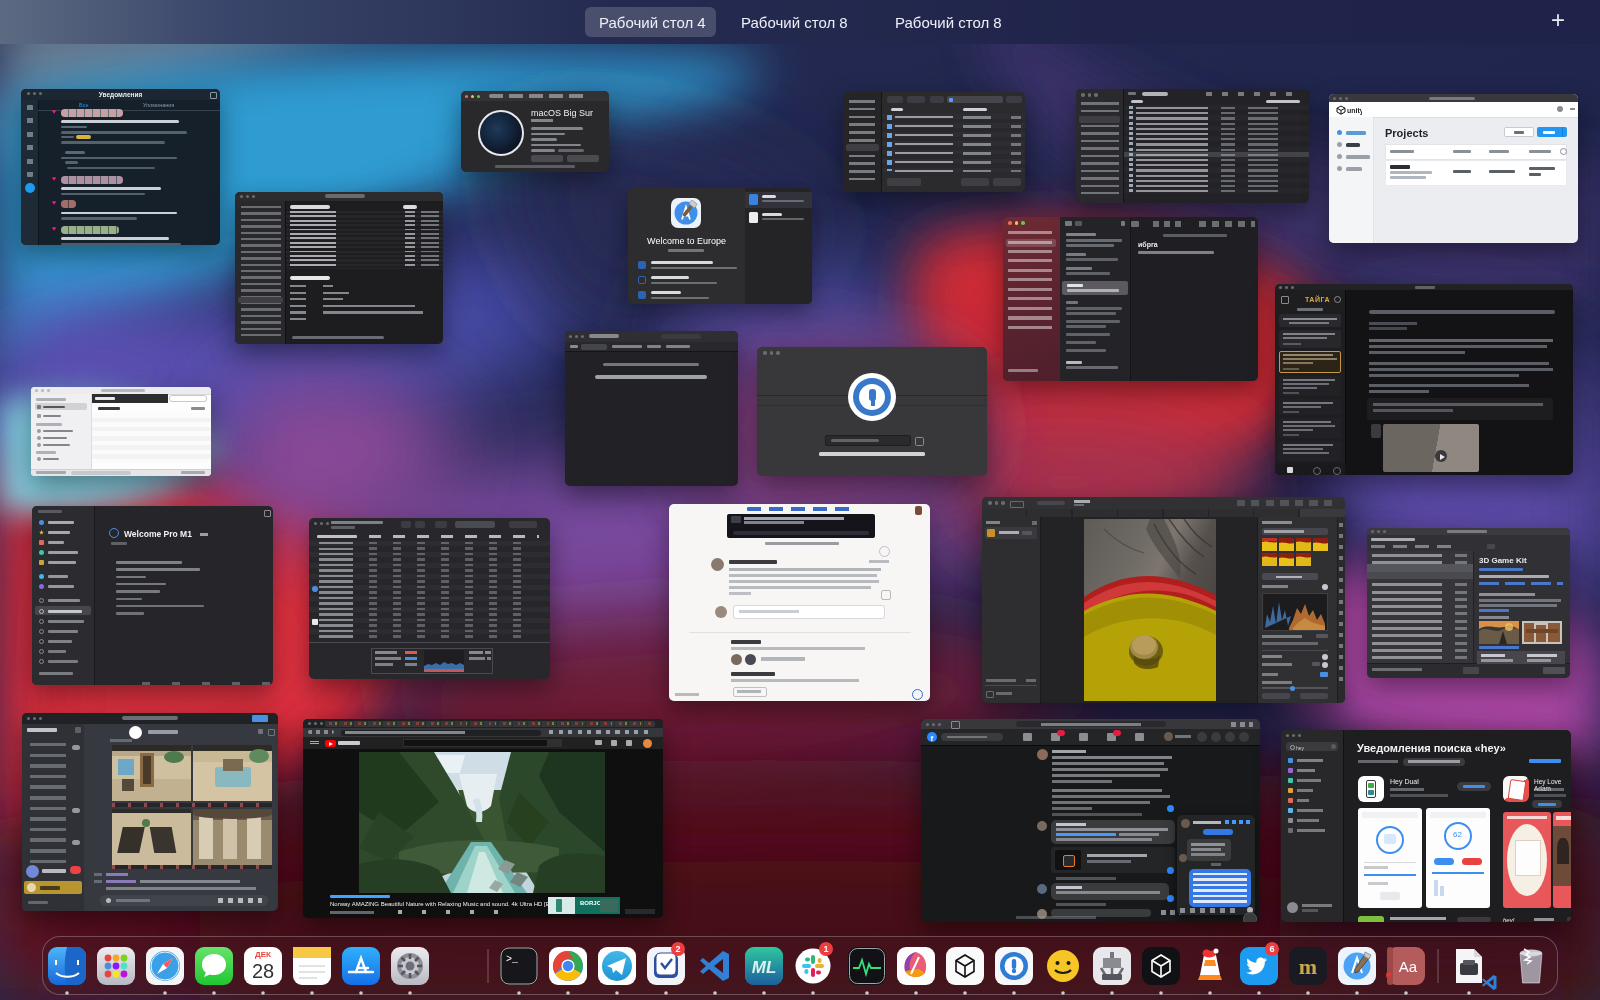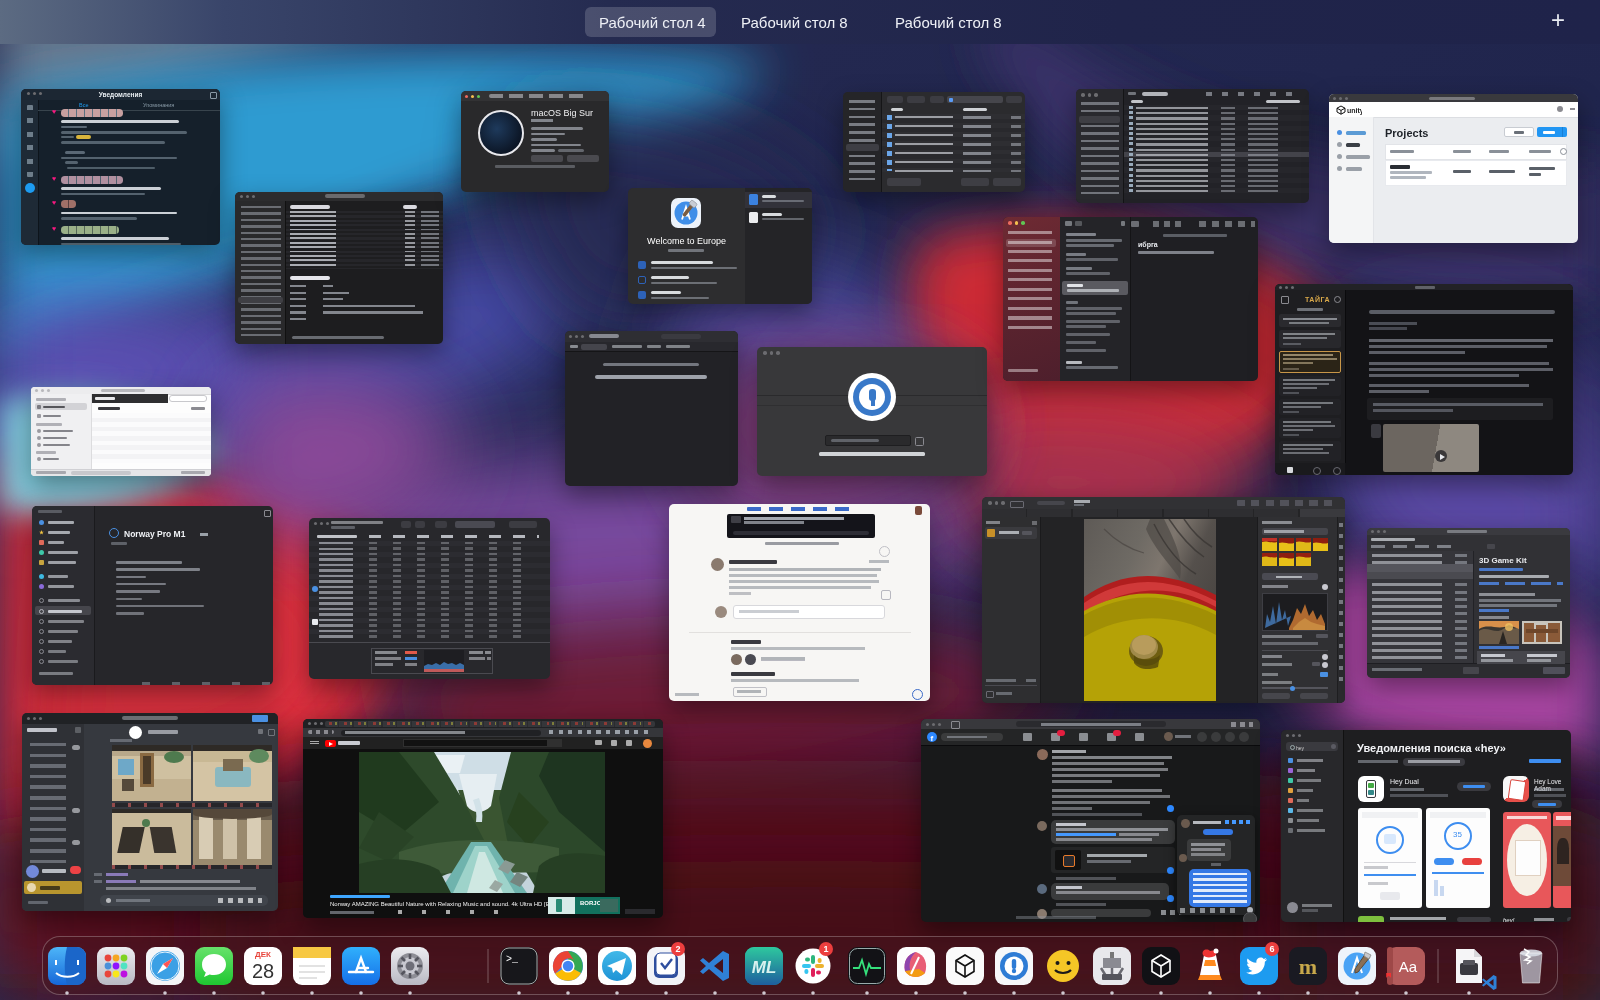--- a/index.html
+++ b/index.html
@@ -146,21 +146,21 @@
  <div class="abs" style="left:55px;top:84px;width:40px;height:3.5px;background:rgba(240,240,245,.95);border-radius:2px;"></div>
  <div class="abs" style="left:55px;top:93px;width:16px;height:40px;background:repeating-linear-gradient(180deg,rgba(200,205,215,.6) 0 2.2px,transparent 2.2px 6.6px);"></div>
  <div class="abs" style="left:88px;top:93px;width:10px;height:2.2px;background:rgba(200,205,215,.6);"></div>
  <div class="abs" style="left:88px;top:99.6px;width:26px;height:2.2px;background:rgba(200,205,215,.6);"></div>
  <div class="abs" style="left:88px;top:106.2px;width:20px;height:2.2px;background:rgba(200,205,215,.6);"></div>
  <div class="abs" style="left:88px;top:112.8px;width:92px;height:2.2px;background:rgba(200,205,215,.6);"></div>
  <div class="abs" style="left:88px;top:119.4px;width:100px;height:2.2px;background:rgba(200,205,215,.6);"></div>
  <div class="abs" style="left:57px;top:144px;width:92px;height:3px;background:rgba(180,185,195,.5);border-radius:1.5px;"></div>
 </div>
 
-<div class="win" style="left:461px;top:91px;width:148px;height:101px;background:#29292b;">
+<div class="win" style="left:461px;top:91px;width:148px;height:81px;background:#29292b;">
  <div class="abs" style="left:0;top:0;width:148px;height:10px;background:#323234;"></div>
  <div class="tl c" style="top:3.5px;left:4px;">
           <i style="width:3px;height:3px"></i>
           <i style="width:3px;height:3px"></i>
           <i style="width:3px;height:3px"></i>
         </div>
  <div class="abs" style="left:28px;top:3px;width:100px;height:4px;background:repeating-linear-gradient(90deg,rgba(220,220,225,.5) 0 14px,transparent 14px 20px);border-radius:2px;"></div>
  <div class="abs" style="left:17px;top:19px;width:42px;height:42px;border-radius:50%;background:radial-gradient(circle at 40% 40%,#1e3a5c,#0c1626 70%);border:2px solid #e8e8ec;"></div>
  <div class="abs" style="left:70px;top:17px;color:#f0f0f2;font-size:9px;">macOS Big Sur</div>
  <div class="abs" style="left:70px;top:28px;width:22px;height:2.5px;background:rgba(190,195,205,.6);"></div>
@@ -514,21 +514,21 @@
  <div class="abs" style="left:7px;top:123px;width:5px;height:5px;border-radius:50%;border:1px solid #8a8a92;box-sizing:border-box;"></div>
         <div class="abs" style="left:16px;top:124px;width:30px;height:3px;background:rgba(200,203,210,.55);border-radius:1px;"></div>
  <div class="abs" style="left:7px;top:133px;width:5px;height:5px;border-radius:50%;border:1px solid #8a8a92;box-sizing:border-box;"></div>
         <div class="abs" style="left:16px;top:134px;width:24px;height:3px;background:rgba(200,203,210,.55);border-radius:1px;"></div>
  <div class="abs" style="left:7px;top:143px;width:5px;height:5px;border-radius:50%;border:1px solid #8a8a92;box-sizing:border-box;"></div>
         <div class="abs" style="left:16px;top:144px;width:18px;height:3px;background:rgba(200,203,210,.5);border-radius:1px;"></div>
  <div class="abs" style="left:7px;top:153px;width:5px;height:5px;border-radius:50%;border:1px solid #8a8a92;box-sizing:border-box;"></div>
         <div class="abs" style="left:16px;top:154px;width:30px;height:3px;background:rgba(200,203,210,.5);border-radius:1px;"></div>
  <div class="abs" style="left:7px;top:166px;width:34px;height:3px;background:rgba(200,203,210,.5);border-radius:1px;"></div>
  <div class="abs" style="left:77px;top:22px;width:10px;height:10px;border:1.5px solid #4a90e2;border-radius:50%;box-sizing:border-box;"></div>
- <div class="abs" style="left:92px;top:23px;color:#f0f2f6;font-size:8.5px;font-weight:bold;">Norway Pro M1</div>
+ <div class="abs" style="left:92px;top:23px;color:#f0f2f6;font-size:8.5px;font-weight:bold;">Welcome Pro M1</div>
  <div class="abs" style="left:168px;top:27px;width:8px;height:2.5px;background:#9aa0a8;"></div>
  <div class="abs" style="left:79px;top:36px;width:16px;height:2.8px;background:rgba(150,155,165,.5);border-radius:1px;"></div>
  <div class="abs" style="left:84px;top:55px;width:66px;height:2.6px;background:rgba(185,190,200,.6);border-radius:1px;"></div>
  <div class="abs" style="left:84px;top:62.3px;width:84px;height:2.6px;background:rgba(185,190,200,.6);border-radius:1px;"></div>
  <div class="abs" style="left:84px;top:69.6px;width:30px;height:2.6px;background:rgba(185,190,200,.55);border-radius:1px;"></div>
  <div class="abs" style="left:84px;top:76.9px;width:50px;height:2.6px;background:rgba(185,190,200,.55);border-radius:1px;"></div>
  <div class="abs" style="left:84px;top:84.2px;width:44px;height:2.6px;background:rgba(185,190,200,.55);border-radius:1px;"></div>
  <div class="abs" style="left:84px;top:91.5px;width:26px;height:2.6px;background:rgba(185,190,200,.5);border-radius:1px;"></div>
  <div class="abs" style="left:84px;top:98.8px;width:88px;height:2.6px;background:rgba(185,190,200,.5);border-radius:1px;"></div>
  <div class="abs" style="left:84px;top:106.1px;width:28px;height:2.6px;background:rgba(185,190,200,.5);border-radius:1px;"></div>
@@ -1042,21 +1042,21 @@
   <div class="abs" style="left:26px;top:26px;width:12px;height:10px;background:#d8e8fc;border-radius:2px;"></div>
   <div class="abs" style="left:6px;top:54px;width:52px;height:1px;background:#d8d8dc;"></div>
   <div class="abs" style="left:6px;top:58px;width:24px;height:3px;background:#c8c9cd;"></div>
   <div class="abs" style="left:6px;top:66px;width:52px;height:2px;background:#3e8ef0;"></div>
   <div class="abs" style="left:10px;top:74px;width:20px;height:3px;background:#c8c9cd;"></div>
   <div class="abs" style="left:22px;top:84px;width:20px;height:8px;background:#e8e9ed;border-radius:2px;"></div>
  </div>
  <div class="abs" style="left:145px;top:78px;width:64px;height:100px;background:#fdfdfd;border-radius:3px;overflow:hidden;">
   <div class="abs" style="left:4px;top:4px;width:56px;height:6px;background:#f0f1f3;"></div>
   <div class="abs" style="left:18px;top:14px;width:28px;height:28px;border:2px solid #3e8ef0;border-radius:50%;box-sizing:border-box;"></div>
-  <div class="abs" style="left:27px;top:22px;color:#3e8ef0;font-size:8px;">35</div>
+  <div class="abs" style="left:27px;top:22px;color:#3e8ef0;font-size:8px;">62</div>
   <div class="abs" style="left:8px;top:50px;width:20px;height:7px;background:#3e8ef0;border-radius:3.5px;"></div>
   <div class="abs" style="left:36px;top:50px;width:20px;height:7px;background:#e8413e;border-radius:3.5px;"></div>
   <div class="abs" style="left:6px;top:64px;width:52px;height:2px;background:#3e8ef0;"></div>
   <div class="abs" style="left:8px;top:72px;width:4px;height:16px;background:#c8d8f0;"></div>
           <div class="abs" style="left:14px;top:78px;width:4px;height:10px;background:#c8d8f0;"></div>
  </div>
 
  <div class="abs" style="left:222px;top:46px;width:26px;height:26px;background:linear-gradient(135deg,#f8f8f8 0 50%,#e8504a 50% 100%);border-radius:6px;"></div>
  <div class="abs" style="left:228px;top:50px;width:14px;height:18px;background:#fff;border:1px solid #d8463e;border-radius:2px;transform:rotate(8deg);"></div>
  <div class="abs" style="left:253px;top:48px;color:#ecedf0;font-size:6.5px;">Hey Love Adam</div>

